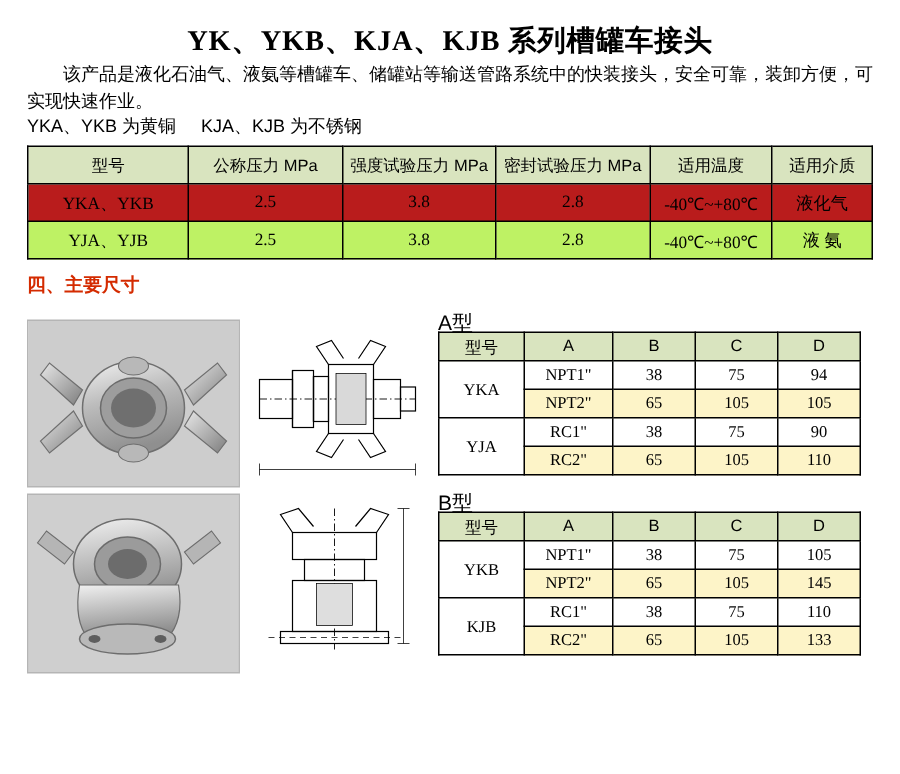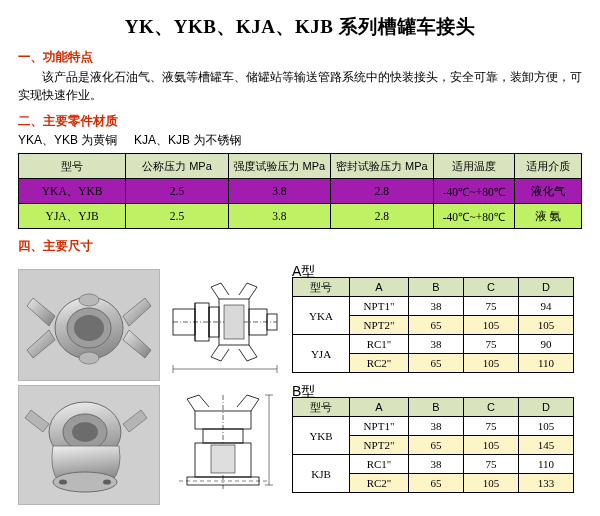--- a/index.html
+++ b/index.html
@@ -64,21 +64,21 @@
     border: 1px solid #000;
     text-align: center;
     height: 24px;
     padding: 0 2px;
   }
   table.spec tr.hdr td {
     background: #d9e4bf;
     font-family: "Liberation Sans", sans-serif;
     font-size: 11px;
   }
-  table.spec tr.r1 td { background: #a21caf; }
+  table.spec tr.r1 td { background: #b91c1c; }
   table.spec tr.r2 td { background: #bef264; }
   .c-model { width: 108px; }
   .c-a { width: 104px; margin-top: 40px; }
   .c-b { width: 104px; }
   .c-c { width: 104px; }
   .c-d { width: 78px; }
   .c-e { width: 66px; }
 
   
   .dim-area {
@@ -127,24 +127,22 @@
   .dm-3 { width: 50px; }
   .dm-4 { width: 50px; }
 </style>
 </head>
 <body>
 
 <div class="page">
 
   <div class="title">YK、YKB、KJA、KJB 系列槽罐车接头</div>
 
-  <div class="sect-head">一、功能特点</div>
   <div class="para">该产品是液化石油气、液氨等槽罐车、储罐站等输送管路系统中的快装接头，安全可靠，装卸方便，可实现快速作业。</div>
 
-  <div class="sect-head">二、主要零件材质</div>
   <div class="material-line">YKA、YKB 为黄铜     KJA、KJB 为不锈钢</div>
 
 
   <div class="spec-wrap">
     <table class="spec">
       <tbody>
           <tr class="hdr">
         <td class="c-model">型号</td>
         <td class="c-a">公称压力 MPa</td>
         <td class="c-b">强度试验压力 MPa</td>

